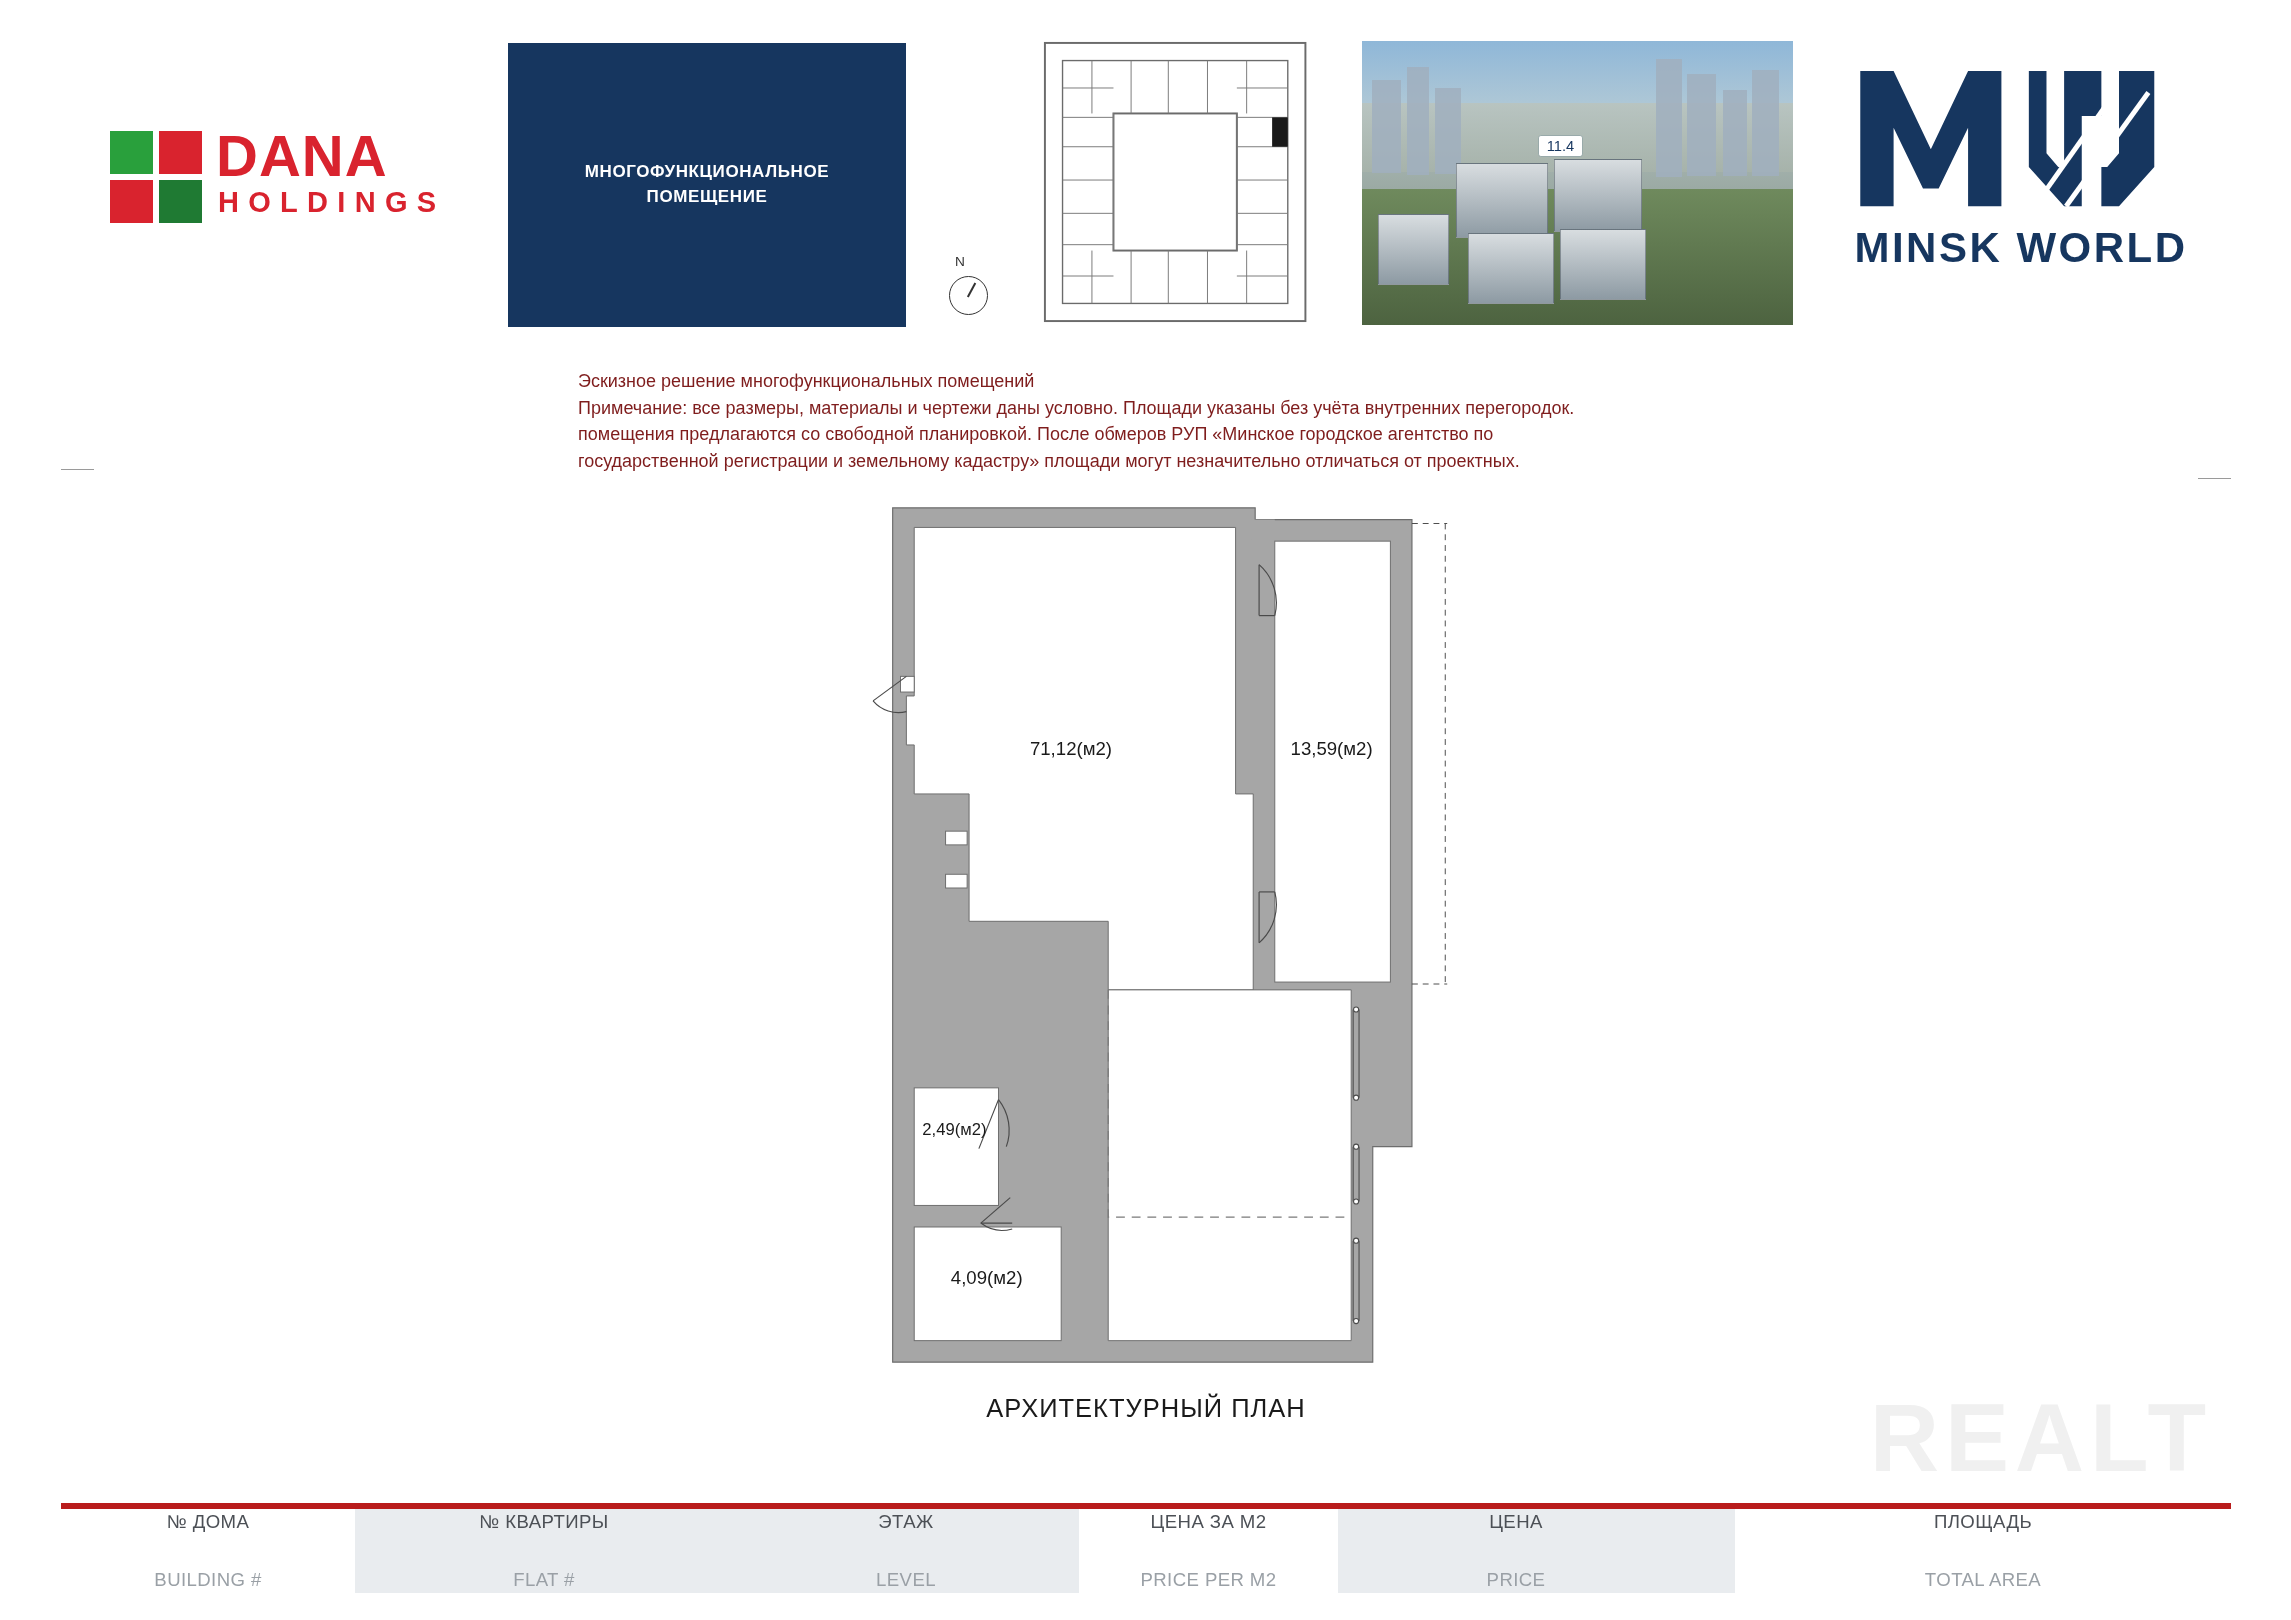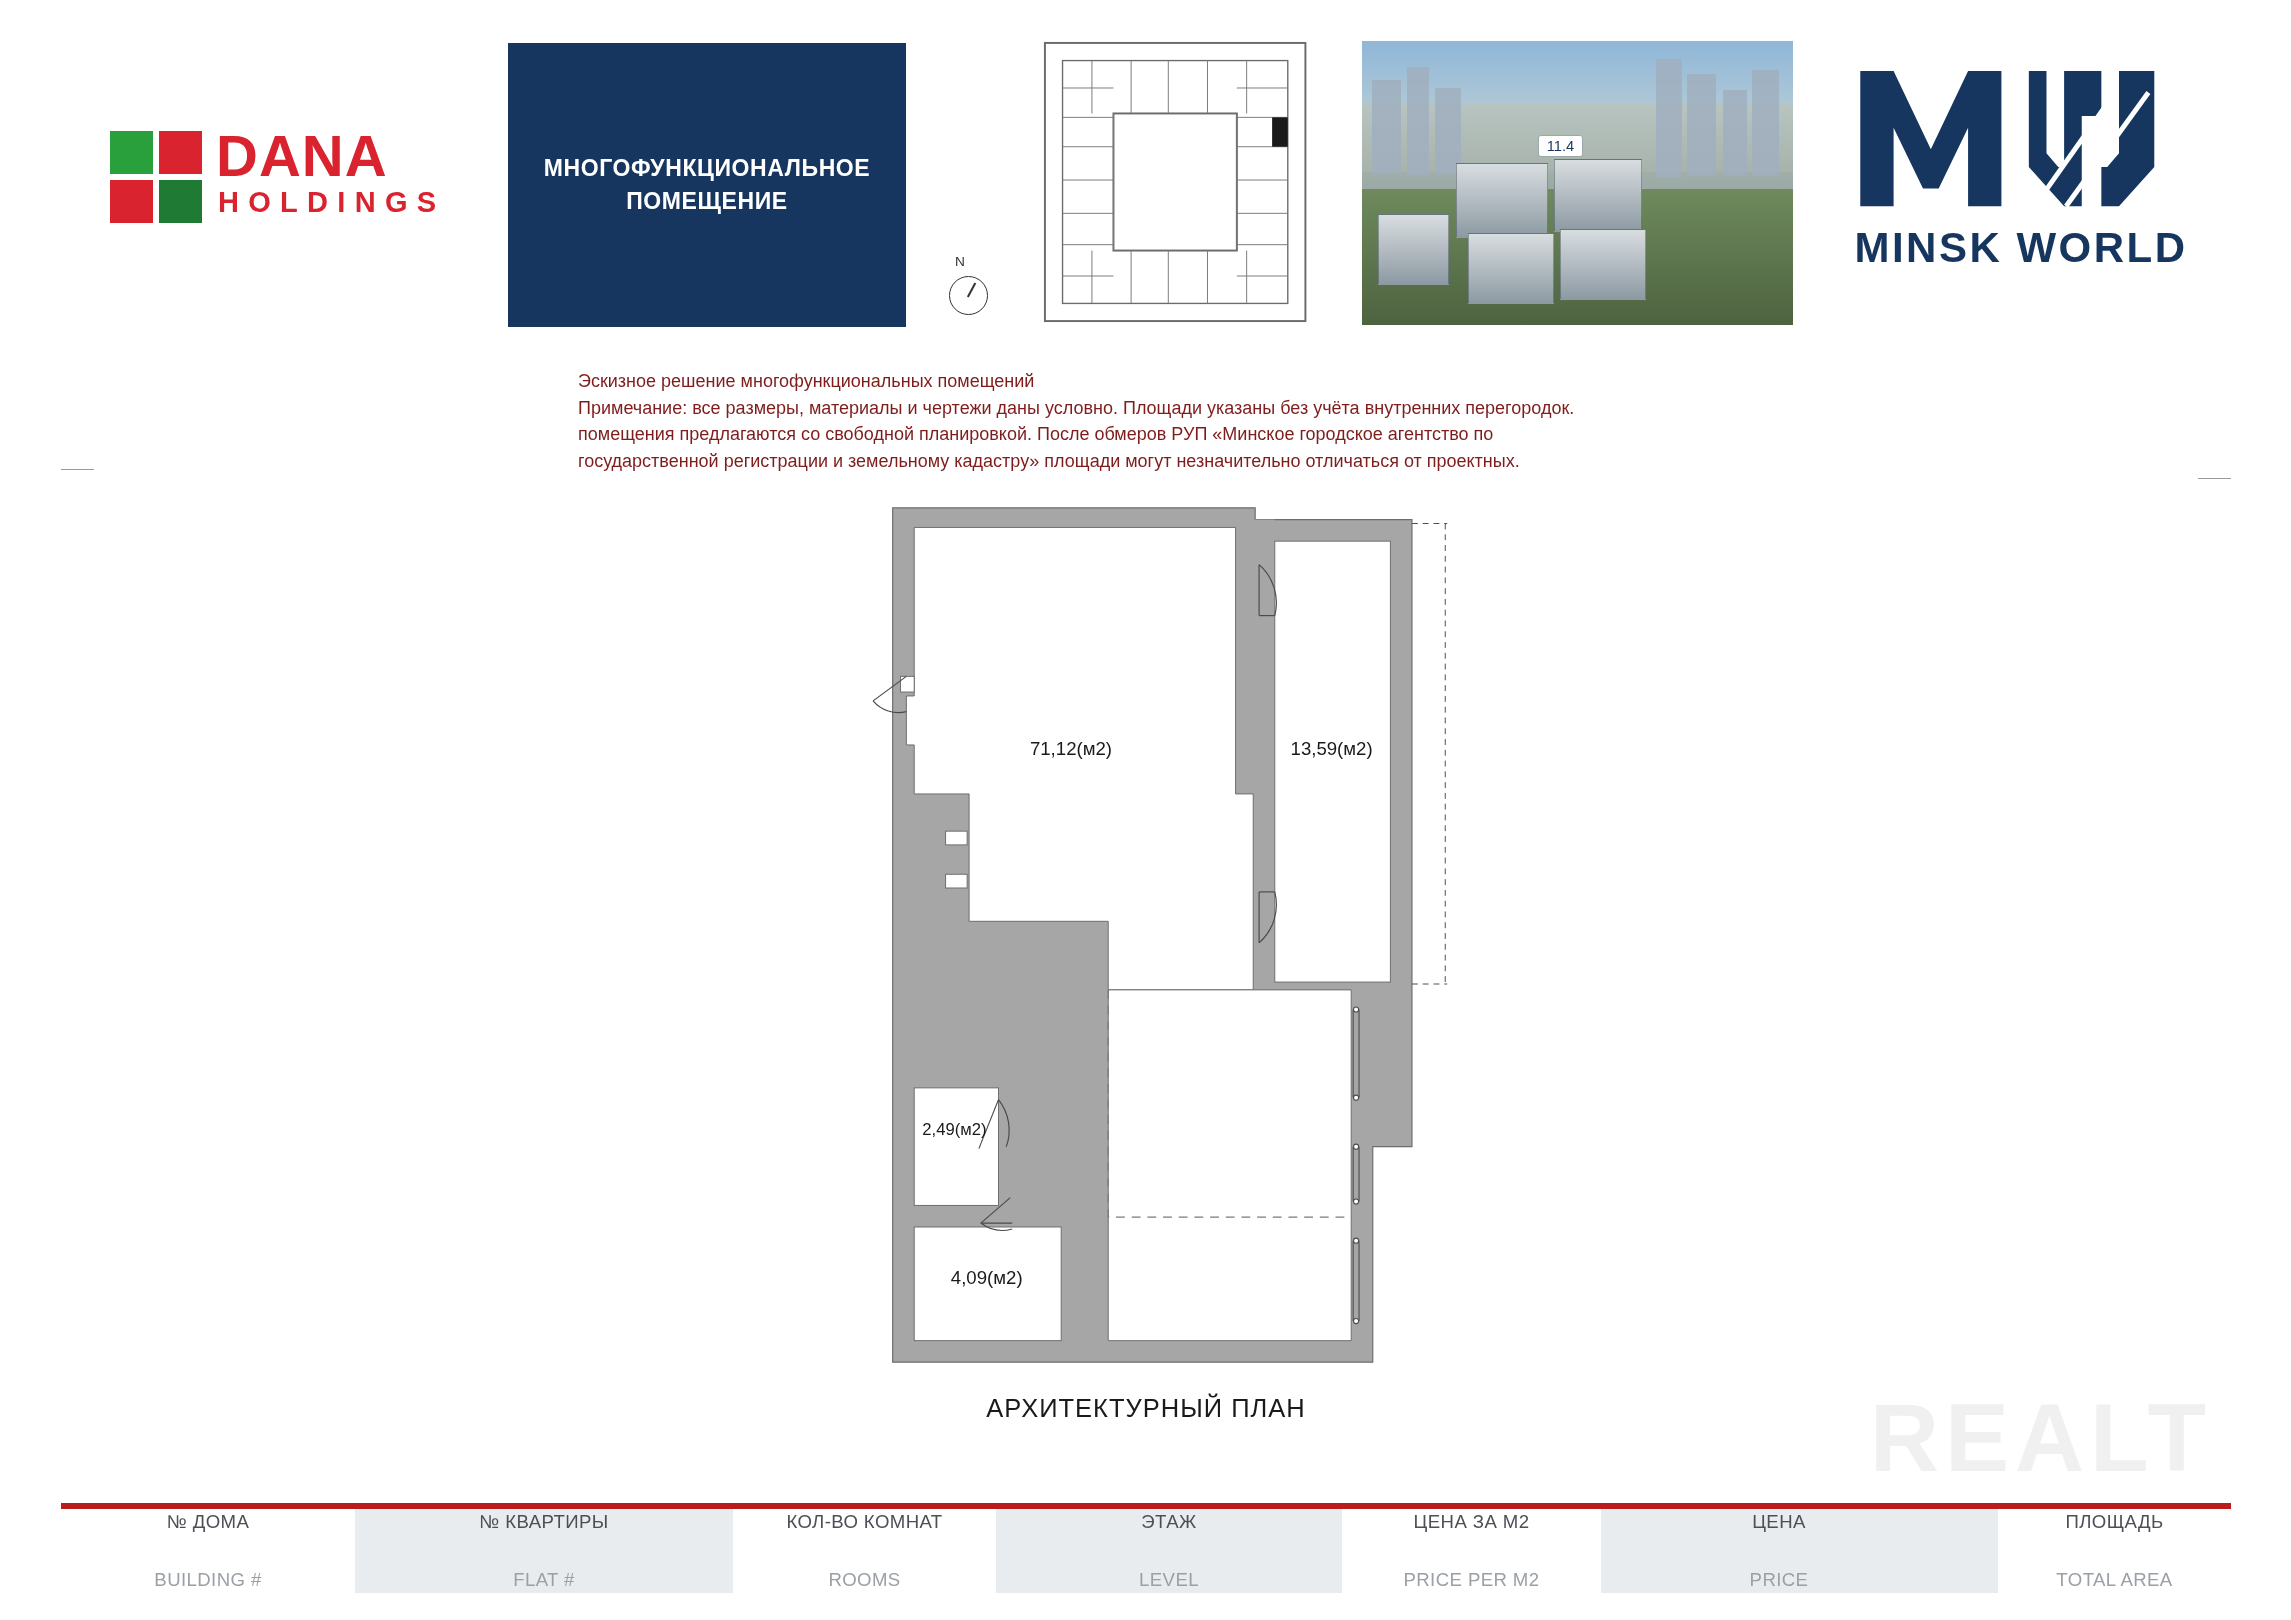--- a/index.html
+++ b/index.html
@@ -71,21 +71,21 @@
     width: 398px;
     height: 284px;
     background: #16365f;
     color: #ffffff;
     display: flex;
     align-items: center;
     justify-content: center;
     text-align: center;
   }
   .title-block .t {
-    font-size: 23px;
+    font-size: 17px;
     font-weight: bold;
     line-height: 1.45;
     letter-spacing: 0.6px;
   }
 
   
   .compass {
     position: absolute;
     left: 949px;
     top: 276px;
@@ -509,24 +509,20 @@
     <span class="en">BUILDING #</span>
   </div>
   <div class="fcell gap" style="width:86px"></div>
 
   <div class="fcell shade" style="width:206px">
     <span class="ru">№ КВАРТИРЫ</span>
     <span class="en">FLAT #</span>
   </div>
   <div class="fcell gap" style="width:86px"></div>
 
-  <div class="fcell" style="width:263px">
-    <span class="ru">КОЛ-ВО КОМНАТ</span>
-    <span class="en">ROOMS</span>
-  </div>
   <div class="fcell gap" style="width:86px"></div>
 
   <div class="fcell shade" style="width:174px">
     <span class="ru">ЭТАЖ</span>
     <span class="en">LEVEL</span>
   </div>
   <div class="fcell gap" style="width:86px"></div>
 
   <div class="fcell" style="width:259px">
     <span class="ru">ЦЕНА ЗА М2</span>

